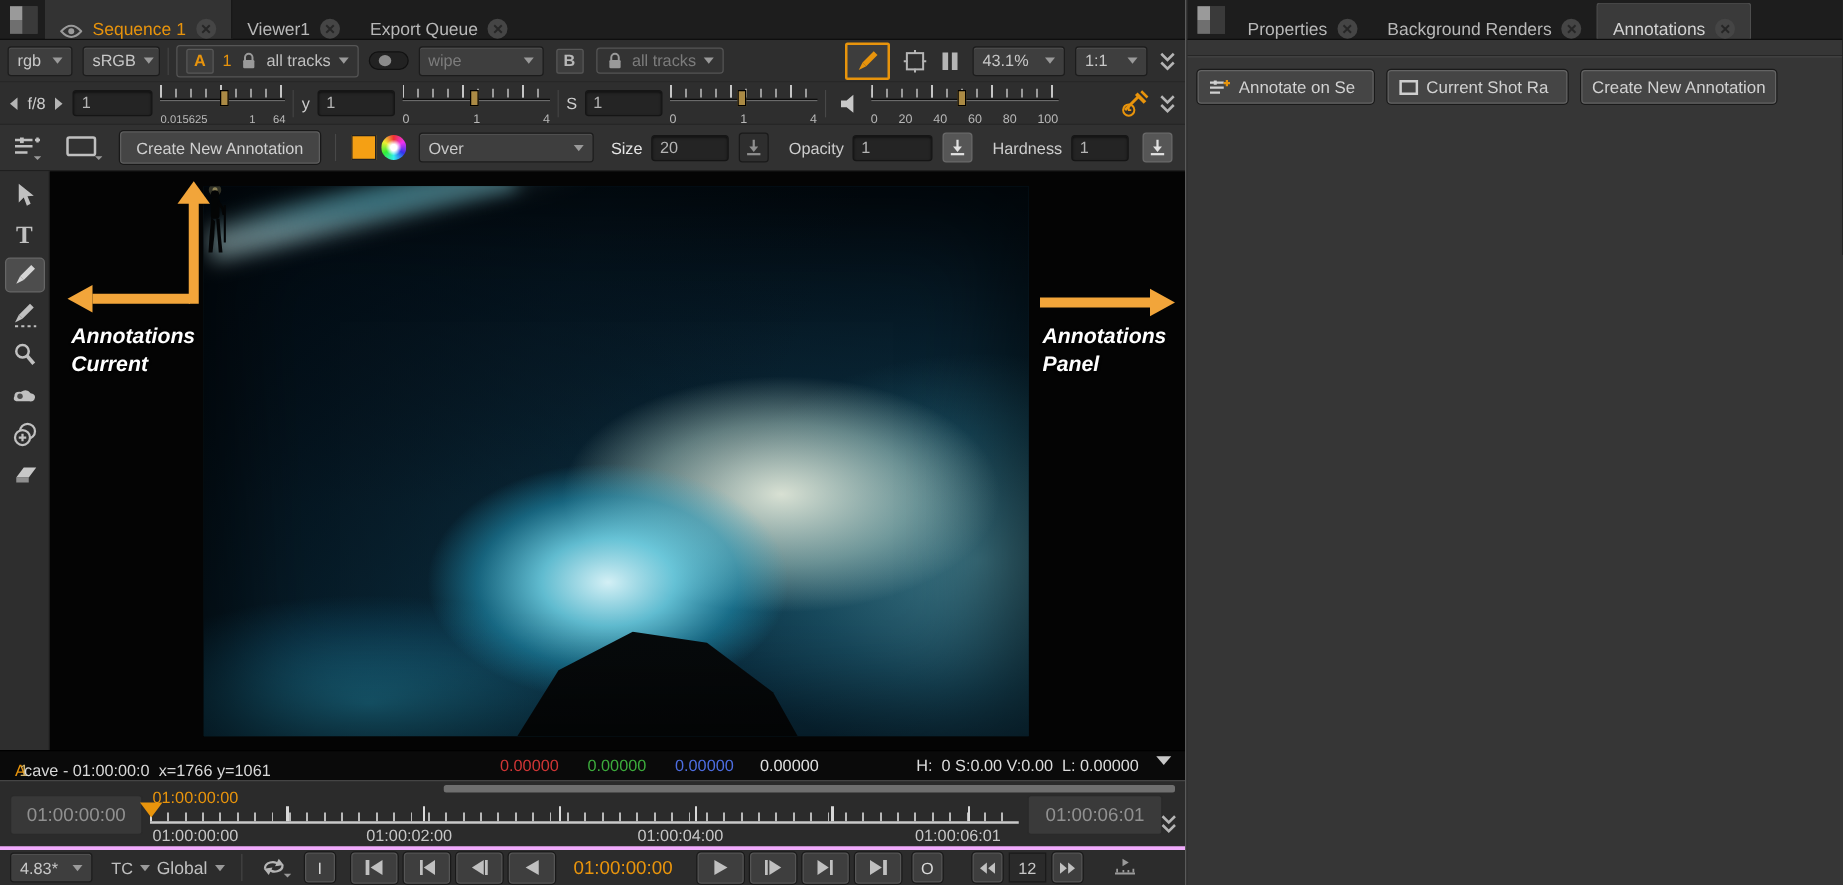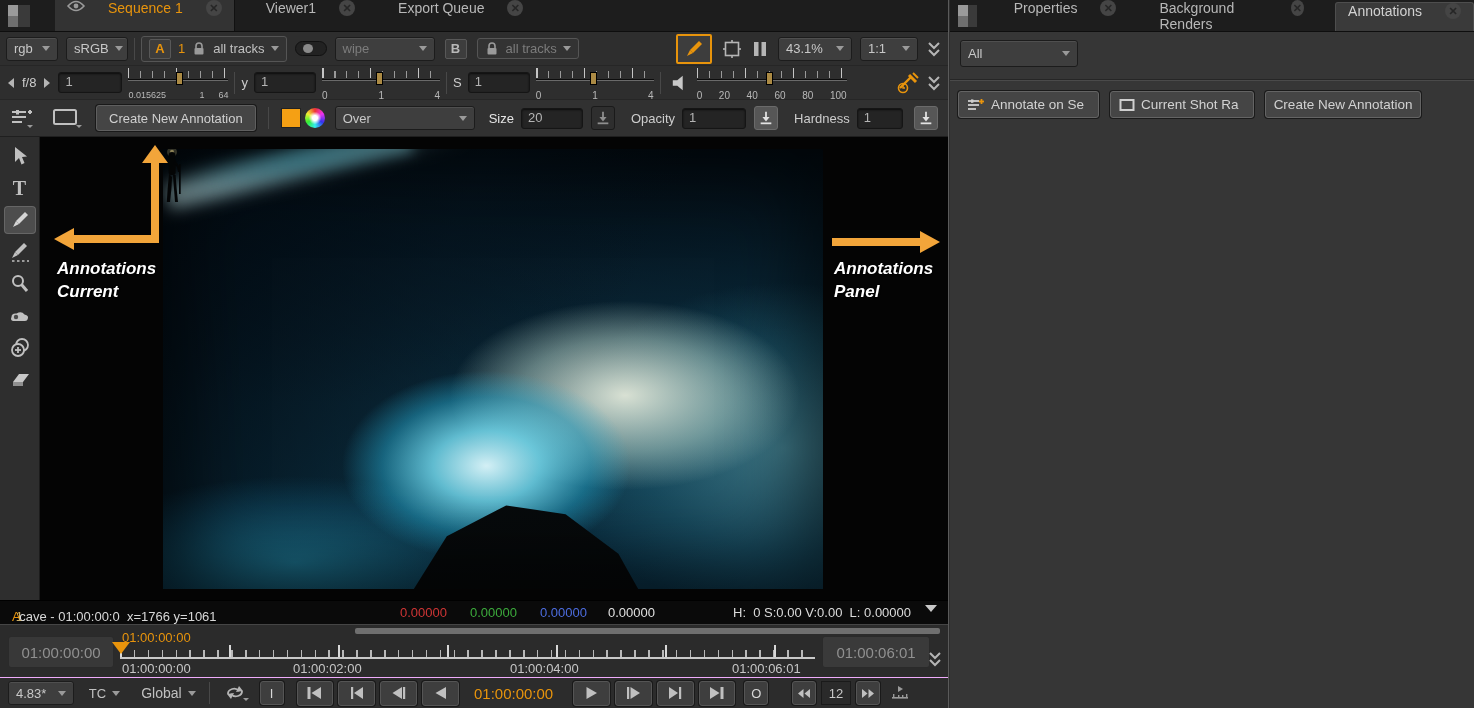--- a/index.html
+++ b/index.html
@@ -9,21 +9,21 @@
 
   
   .left-pane  { position:absolute; left:0; top:0; width:949px; height:708px; border-right:1px solid #5a5a5a; background:#2e2e2e; }
   .right-pane { position:absolute; left:950px; top:0; width:524px; height:708px; background:#363636; }
 
   
   .tabbar { height:32px; background:#1d1d1d; display:flex; align-items:stretch; border-bottom:1px solid #0e0e0e; }
   .panel-icon { width:22px; height:22px; margin:5px 6px 0 8px; background:#454545; display:flex; }
   .panel-icon .ph-l { width:10px; height:100%; background:linear-gradient(180deg,#9a9a9a 0 50%,#6f6f6f 50% 100%); }
   .panel-icon .ph-r { flex:1; background:#3a3a3a; }
-  .tab { display:flex; align-items:flex-start; gap:23px; padding:0 12px; color:#b8b8b8; font-size:14px;margin-left:19px; }
+  .tab { display:flex; align-items:flex-end; gap:8px; padding:0 12px; color:#b8b8b8; font-size:14px; }
   .tab.active-orange { background:#333333; color:#e8940c; border-right:1px solid #111; }
   .tab.active-gray { background:#3a3a3a; color:#d2d2d2; border:1px solid #4e4e4e; border-bottom:none; margin-top:2px; border-radius:3px 3px 0 0; }
   .closex { width:16px; height:16px; border-radius:50%; background:#454545; color:#262626; font-size:11px; font-weight:bold; display:flex; align-items:center; justify-content:center; }
   .eye-ic { display:inline-block; }
 
   
   .dd { display:inline-flex; align-items:center; justify-content:space-between; gap:6px; height:24px; padding:0 7px; background:#3e3e3e; border:1px solid #1c1c1c; box-shadow:inset 0 1px 0 rgba(255,255,255,.09); border-radius:3px; color:#c8c8c8; }
   .dd .car { width:0; height:0; border-left:4px solid transparent; border-right:4px solid transparent; border-top:5px solid #9a9a9a; }
   .ddplain { display:inline-flex; align-items:center; gap:6px; color:#c0c0c0; }
   .inp { height:21px; background:#242424; border:1px solid #151515; box-shadow:inset 0 1px 2px rgba(0,0,0,.65); border-radius:3px; color:#b4b4b4; padding:1px 6px; }
@@ -104,21 +104,21 @@
   .tl-scroll { position:absolute; left:355px; top:3px; width:585px; height:6px; background:#6f6f6f; border-radius:2px; }
   .tl-cur { position:absolute; left:122px; top:5px; color:#e8940c; font-size:13px; }
   .tl-ticks  { position:absolute; left:120px; top:25px; width:695px; height:7px; background:repeating-linear-gradient(to right,#b9b9b9 0 1.5px,transparent 1.5px 13.9px); }
   .tl-ticks2 { position:absolute; left:120px; top:20px; width:695px; height:12px; background:repeating-linear-gradient(to right,#d8d8d8 0 1.8px,transparent 1.8px 109px); }
   .tl-base { position:absolute; left:120px; top:32px; width:695px; height:2px; background:#c9c9c9; }
   .tl-ph { position:absolute; left:112px; top:17px; width:0; height:0; border-left:9px solid transparent; border-right:9px solid transparent; border-top:12px solid #e8940c; }
   .tl-lab { position:absolute; top:36px; color:#c6c6c6; font-size:13px; }
   .tl-chev { position:absolute; right:5px; top:26px; }
 
   
-  .transport { position:relative; height:31px; background:#2c2c2c; border-top:1px solid #f0abfc; display:flex; align-items:center; padding:0 8px; gap:5px; }
+  .transport { position:relative; height:31px; background:#2c2c2c; border-top:3px solid #f0abfc; display:flex; align-items:center; padding:0 8px; gap:5px; }
   .tbtn { width:37px; height:25px; background:#3e3e3e; border:1px solid #555; box-shadow:0 0 0 1px #191919; border-radius:3px; display:flex; align-items:center; justify-content:center; }
   .tbtn-sm { width:24px; height:24px; background:#3e3e3e; border:1px solid #555; box-shadow:0 0 0 1px #191919; border-radius:3px; display:flex; align-items:center; justify-content:center; color:#d8d8d8; font-size:13px; }
   .tc-cur { color:#e8940c; font-size:15px; margin:0 10px; min-width:84px; }
   .fpsbox { width:30px; height:24px; background:#2a2a2a; border:1px solid #1a1a1a; display:flex; align-items:center; justify-content:center; color:#c8c8c8; }
 
   
   .r-tools { padding:8px 10px 0 10px; }
   .r-div { height:2px; margin-top:12px; background:#262626; border-bottom:1px solid #4a4a4a; }
   .r-btnrow { display:flex; gap:11px; padding:10px 8px 0 8px; }
   .r-btn { height:27px; display:inline-flex; align-items:center; gap:6px; padding:0 8px; background:#454545; border:1px solid #646464; box-shadow:0 0 0 1px #1a1a1a; border-radius:3px; color:#d2d2d2; font-size:13.5px; }
@@ -508,21 +508,21 @@
 
     <div class="transport">
       <div class="dd" style="width:66px">
           <span>4.83*</span>
           <span class="car"></span>
         </div>
       <span class="ddplain" style="margin-left:10px">
           <span>TC</span>
           <span style="width:0;height:0;border-left:4px solid transparent;border-right:4px solid transparent;border-top:5px solid #9a9a9a"></span>
         </span>
-      <span class="ddplain" style="margin-left:16px">
+      <span class="ddplain" style="margin-left:0">
           <span style="font-size:14px">Global</span>
           <span style="width:0;height:0;border-left:4px solid transparent;border-right:4px solid transparent;border-top:5px solid #9a9a9a"></span>
         </span>
       <div class="vsep" style="margin:0 8px"></div>
       <span>
         <svg width="26" height="20" viewBox="0 0 26 20">
             <path d="M5,11 a6,5 0 0 1 11,-3" fill="none" stroke="#b5b5b5" stroke-width="1.8"></path>
             <polygon points="16,3 20,8 13,9" fill="#b5b5b5"></polygon>
             <path d="M19,8 a6,5 0 0 1 -11,3" fill="none" stroke="#b5b5b5" stroke-width="1.8"></path>
             <polygon points="8,16 4,11 11,10" fill="#b5b5b5"></polygon>
@@ -619,26 +619,20 @@
       <div class="tab">
         <span>Background Renders</span>
         <span class="closex">✕</span>
       </div>
       <div class="tab active-gray">
         <span>Annotations</span>
         <span class="closex">✕</span>
       </div>
     </div>
 
-    <div class="r-tools">
-      <div class="dd" style="width:118px;height:27px">
-          <span>All</span>
-          <span class="car"></span>
-        </div>
-    </div>
     <div class="r-div"></div>
 
     <div class="r-btnrow">
       <div class="r-btn">
         <svg width="18" height="16" viewBox="0 0 18 16">
             <line x1="1" y1="4" x2="12" y2="4" stroke="#cfcfcf" stroke-width="1.8"></line>
             <line x1="1" y1="8" x2="12" y2="8" stroke="#cfcfcf" stroke-width="1.8"></line>
             <line x1="1" y1="12" x2="9" y2="12" stroke="#cfcfcf" stroke-width="1.8"></line>
             <rect x="4" y="2.4" width="2.4" height="3.4" fill="#cfcfcf"></rect>
             <line x1="14.5" y1="2" x2="14.5" y2="7" stroke="#e8940c" stroke-width="1.8"></line>

